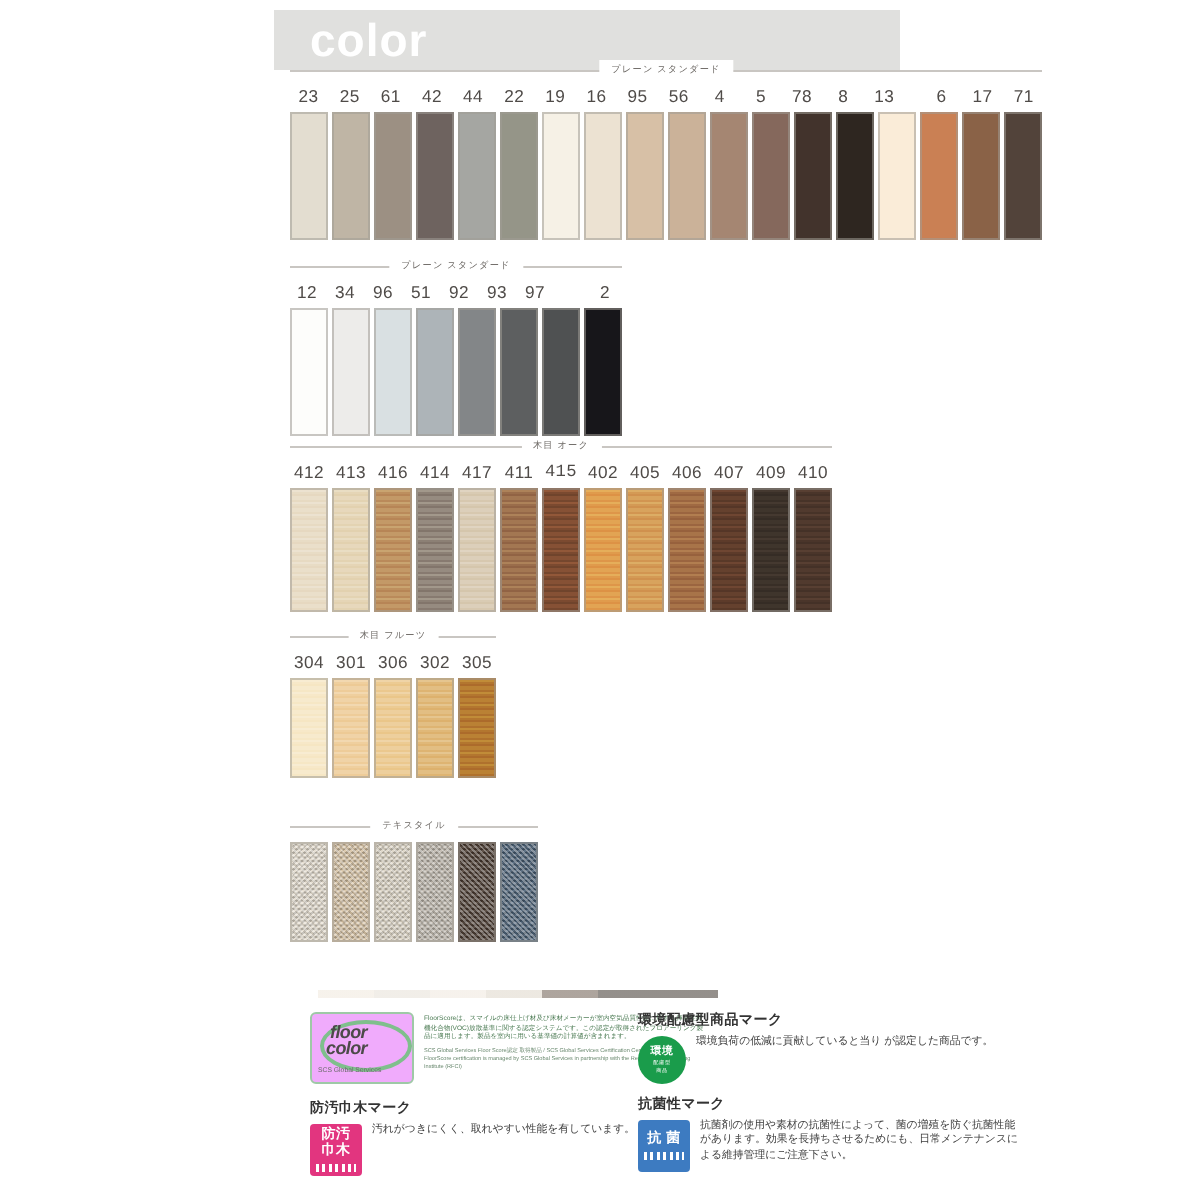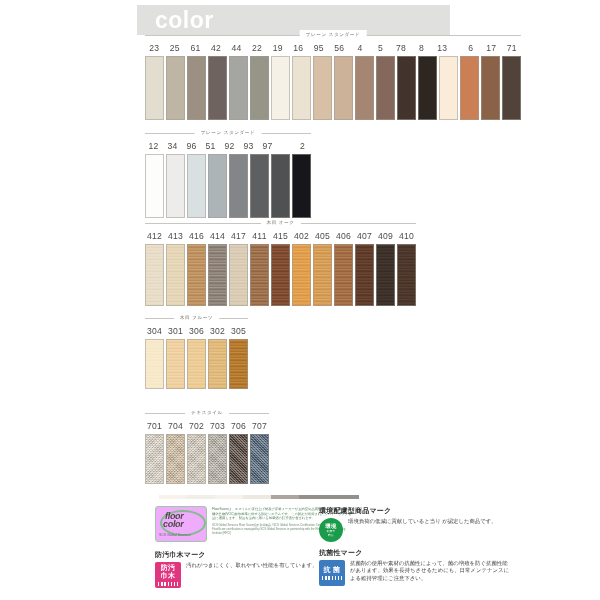--- a/index.html
+++ b/index.html
@@ -224,21 +224,21 @@
           <div class="rule"></div>
           <div class="grp-label">木目 オーク</div>
         </div>
         <div class="codes">
           <div class="code" style="width: 19px; margin-right: 2px;">412</div>
           <div class="code" style="width: 19px; margin-right: 2px;">413</div>
           <div class="code" style="width: 19px; margin-right: 2px;">416</div>
           <div class="code" style="width: 19px; margin-right: 2px;">414</div>
           <div class="code" style="width: 19px; margin-right: 2px;">417</div>
           <div class="code" style="width: 19px; margin-right: 2px;">411</div>
-          <div class="code" style="width: 19px; margin-right: 2px;">415</div>
+          <div class="code" style="width: 19px; margin-right: 2px; font-family: Liberation Mono, monospace;">415</div>
           <div class="code" style="width: 19px; margin-right: 2px;">402</div>
           <div class="code" style="width: 19px; margin-right: 2px;">405</div>
           <div class="code" style="width: 19px; margin-right: 2px;">406</div>
           <div class="code" style="width: 19px; margin-right: 2px;">407</div>
           <div class="code" style="width: 19px; margin-right: 2px;">409</div>
           <div class="code" style="width: 19px; margin-right: 0px;">410</div>
         </div>
         <div class="swatches">
           <div class="sw" title="412" style="width: 19px; height: 62px; background: rgb(232, 220, 197); margin-right: 2px;">
             <div class="grain"></div>
@@ -308,28 +308,20 @@
           </div>
           <div class="sw" title="305" style="width: 19px; height: 50px; background: rgb(179, 118, 47); margin-right: 0px;">
             <div class="grain"></div>
           </div>
         </div>
       </div>
       <div class="group" style="left: 145px; top: 408px; width: 124px;">
         <div class="grp-head">
           <div class="rule"></div>
           <div class="grp-label">テキスタイル</div>
-        </div>
-        <div class="codes">
-          <div class="code" style="width: 19px; margin-right: 2px;">701</div>
-          <div class="code" style="width: 19px; margin-right: 2px;">704</div>
-          <div class="code" style="width: 19px; margin-right: 2px;">702</div>
-          <div class="code" style="width: 19px; margin-right: 2px;">703</div>
-          <div class="code" style="width: 19px; margin-right: 2px;">706</div>
-          <div class="code" style="width: 19px; margin-right: 0px;">707</div>
         </div>
         <div class="swatches">
           <div class="sw" title="701" style="width: 19px; height: 50px; background: rgb(227, 219, 205); margin-right: 2px;">
             <div class="weave"></div>
           </div>
           <div class="sw" title="704" style="width: 19px; height: 50px; background: rgb(214, 194, 164); margin-right: 2px;">
             <div class="weave"></div>
           </div>
           <div class="sw" title="702" style="width: 19px; height: 50px; background: rgb(219, 211, 195); margin-right: 2px;">
             <div class="weave"></div>

